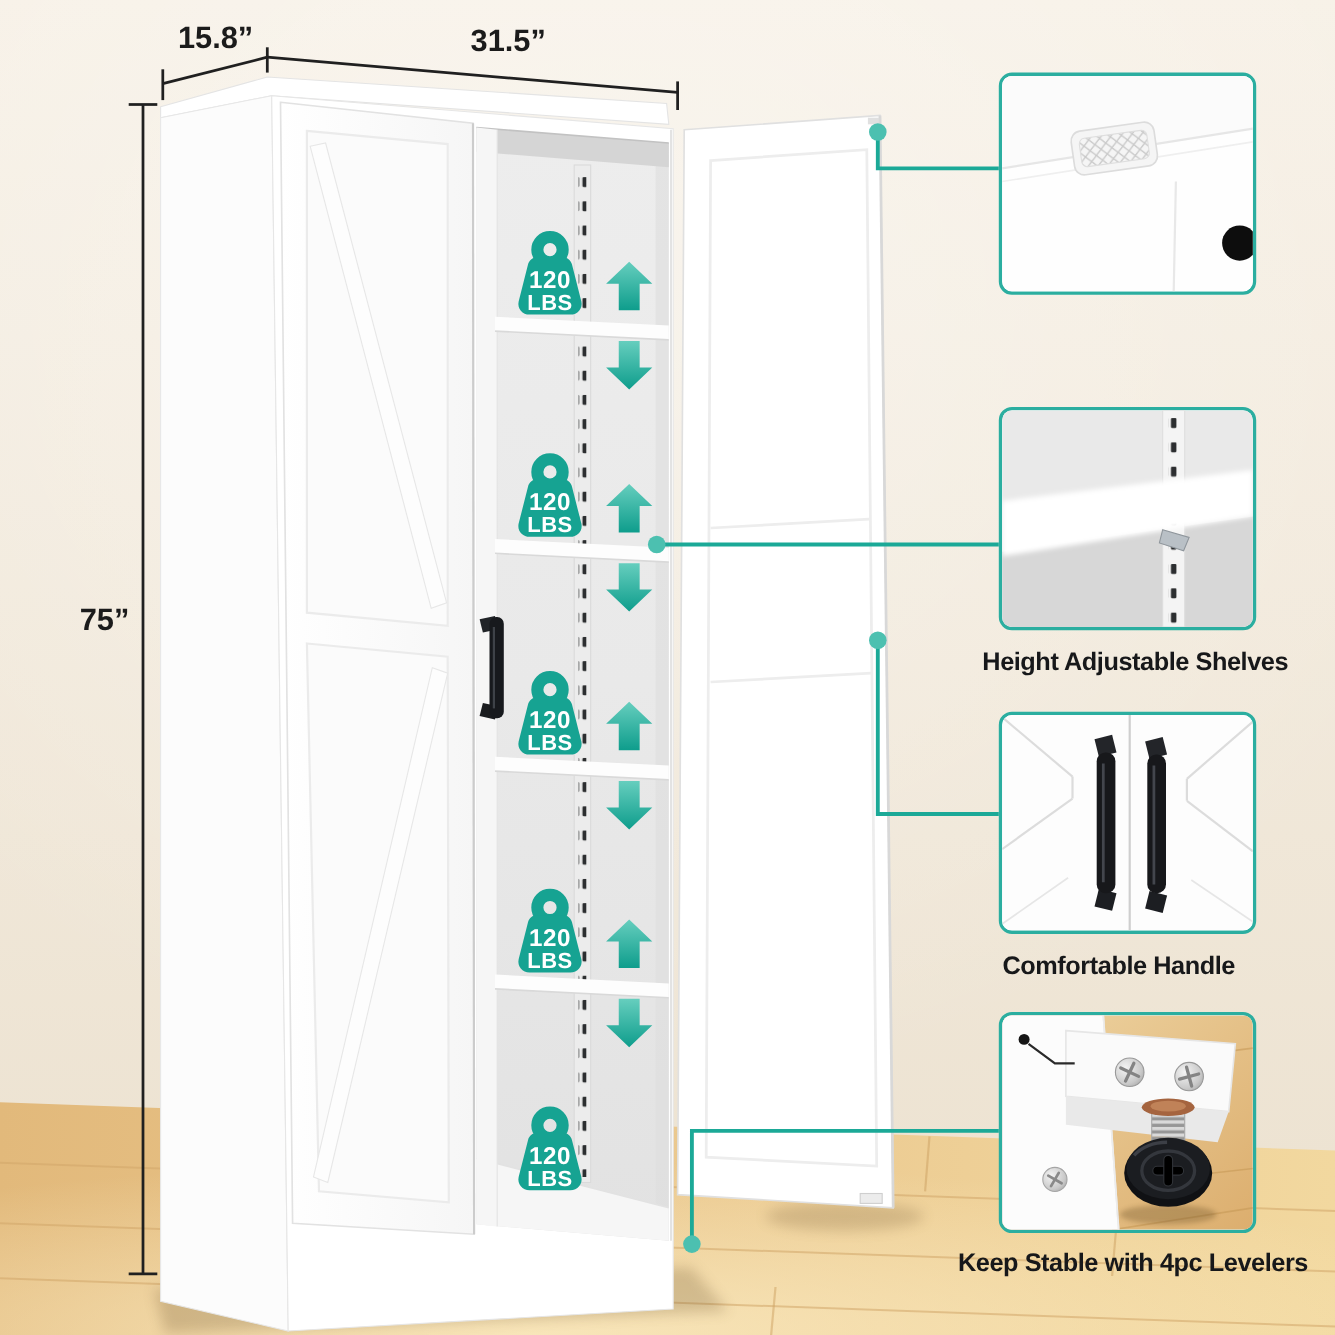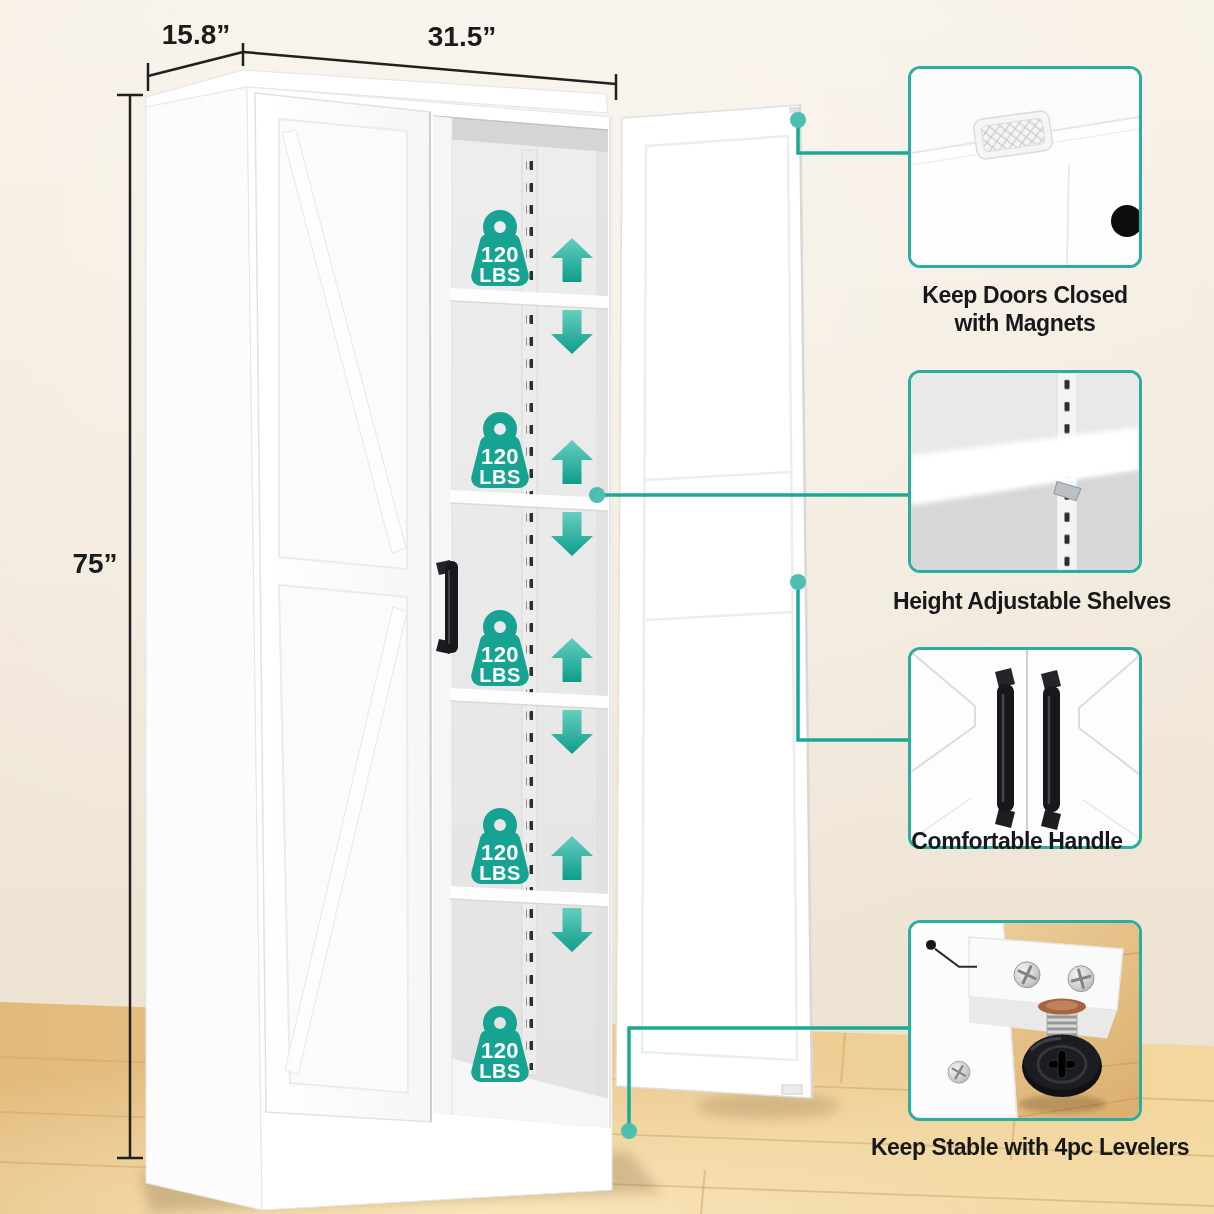--- a/index.html
+++ b/index.html
@@ -256,22 +256,20 @@
     <path d="M0,84 L228,48" stroke="#e6e6e6" stroke-width="2" fill="none"></path>
     <path d="M0,96 L228,60" stroke="#efefef" stroke-width="1.5" fill="none"></path>
     <path d="M158,96 L156,196" stroke="#e8e8e8" stroke-width="2" fill="none"></path>
     <g transform="rotate(-8 102 66)">
       <rect x="64" y="46" width="76" height="40" rx="9" fill="#f5f5f5" stroke="#dcdcdc" stroke-width="1.5"></rect>
       <rect x="71" y="53" width="62" height="26" rx="5" fill="url(#meshPat)" stroke="#dedede" stroke-width="1"></rect>
     </g>
     <circle cx="216" cy="152" r="16" fill="#0d0d0d"></circle>
   </svg>
 </div>
-<div class="caption" style="left:855px;top:281px;width:340px;">Keep Doors Closed
-with Magnets</div>
 
 <div class="callout" style="top:370px;height:203px;">
   <svg viewBox="0 0 228 196" preserveAspectRatio="none">
     <rect width="228" height="196" fill="#e9e9e9"></rect>
     <path d="M0,128 L228,96 L228,196 L0,196 Z" fill="#d7d7d7"></path>
     <g>
       <rect x="146" y="0" width="20" height="196" fill="#f4f4f4" stroke="#dedede" stroke-width="1"></rect>
       <rect x="151" y="0" width="8" height="196" fill="url(#slotPat)"></rect>
     </g>
     <path d="M0,82 L228,54 L228,96 L0,132 Z" fill="#ffffff" filter="url(#fSoft2)"></path>
@@ -303,21 +301,21 @@
       <path d="M92,44 L92,152" stroke="#5a5f68" stroke-width="2.5" opacity="0.65" fill="none"></path>
     </g>
     <g>
       <path d="M130,24 L146,20 L150,36 L134,40 Z" fill="#232529"></path>
       <path d="M130,176 L146,180 L150,164 L134,160 Z" fill="#1c1e22"></path>
       <rect x="132" y="36" width="17" height="126" rx="8" fill="#17181b"></rect>
       <path d="M138,46 L138,154" stroke="#5a5f68" stroke-width="2.5" opacity="0.65" fill="none"></path>
     </g>
   </svg>
 </div>
-<div class="caption" style="left:827px;top:827px;width:380px;">Comfortable Handle</div>
+<div class="caption" style="left:827px;top:863px;width:380px;">Comfortable Handle</div>
 
 <div class="callout" style="top:920px;height:201px;">
   <svg viewBox="0 0 228 196" preserveAspectRatio="none">
     <rect width="228" height="196" fill="url(#woodGrad4)"></rect>
     <g stroke="#c79a58" stroke-width="1.5" opacity="0.6" fill="none">
       <path d="M150,40 L228,30"></path>
           <path d="M140,150 L228,140"></path>
           <path d="M100,196 L228,176"></path>
     </g>
     <path d="M0,0 L92,0 L106,196 L0,196 Z" fill="#fcfcfc" stroke="#e8e8e8" stroke-width="1.5"></path>

